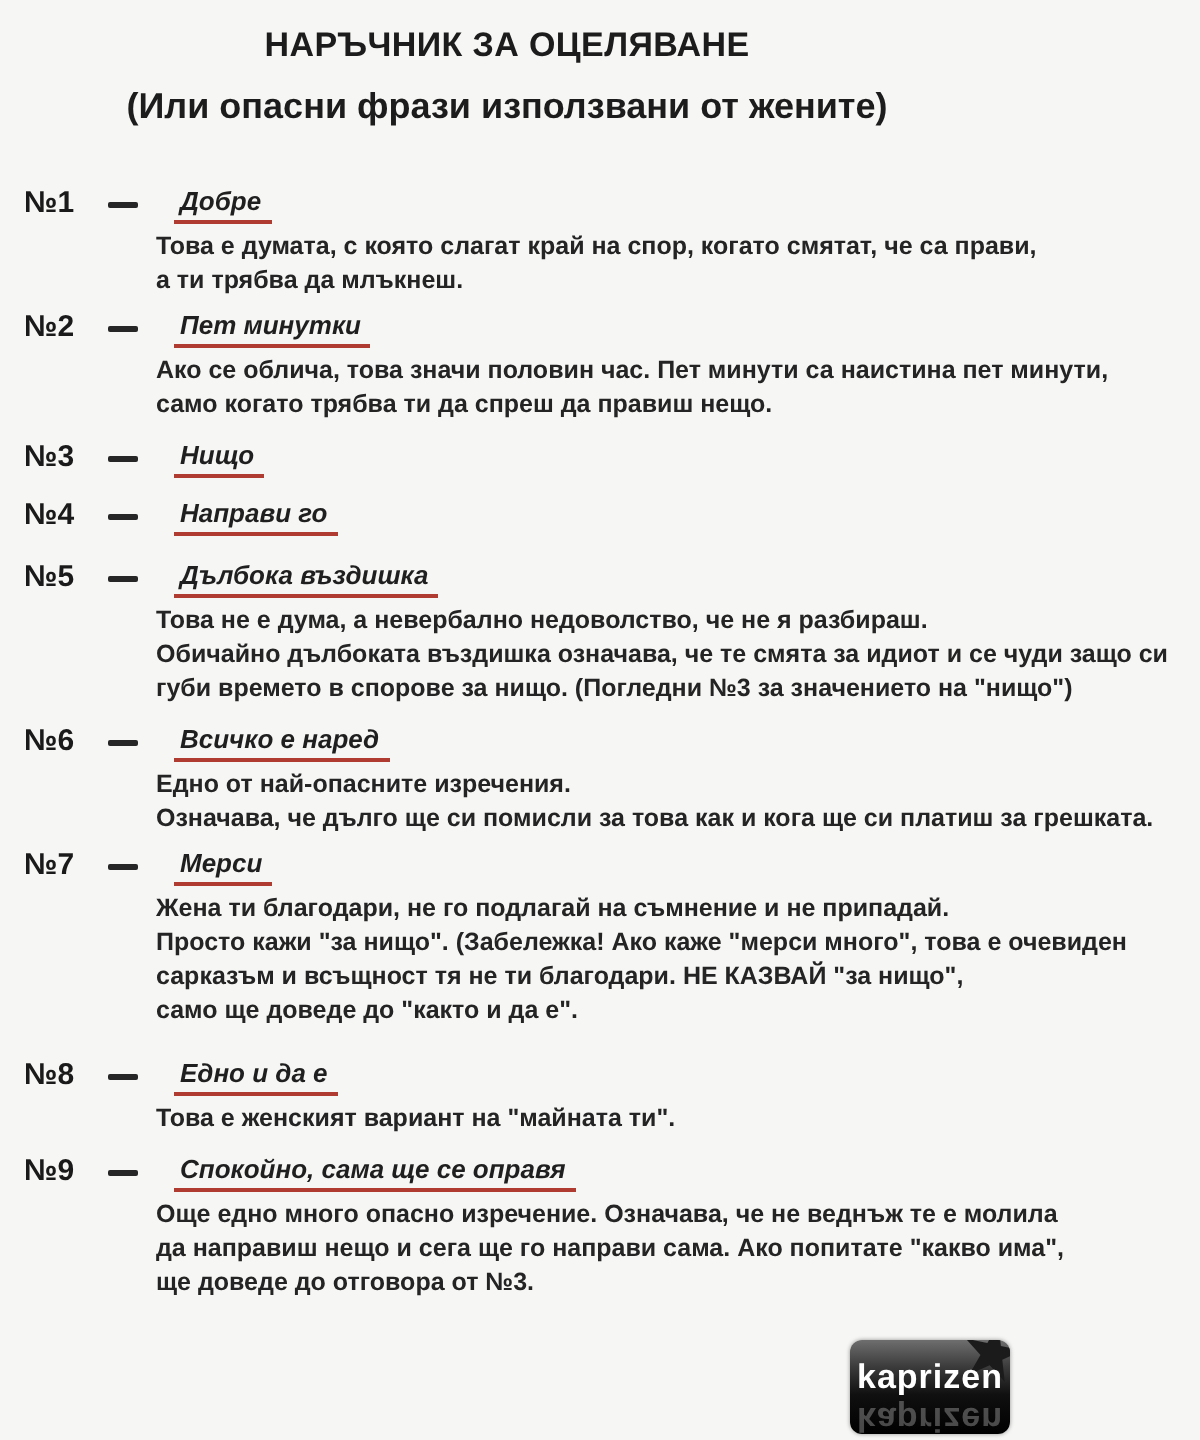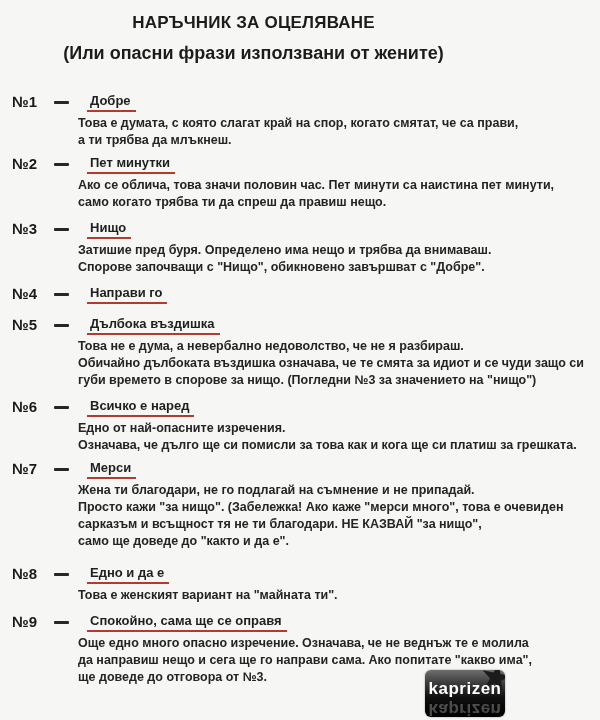--- a/index.html
+++ b/index.html
@@ -73,20 +73,21 @@
   .phrase {
     margin-left: 12px;
     font-size: 13px;
     font-weight: 700;
     color: #1f1f1f;
     display: inline-block;
     border-bottom: 2px solid #b03b30;
     padding: 0 5px 2px 3px;
     line-height: 15px;
     white-space: nowrap;
+    font-style: italic;
   }
   .body {
     margin-left: 66px;
     margin-top: 2px;
   }
   .body-line {
     font-size: 12.5px;
     font-weight: 700;
     color: #242424;
     line-height: 17px;
@@ -172,24 +173,20 @@
           <div class="body-line">само когато трябва ти да спреш да правиш нещо.</div>
         </div>
     </div>
 
     <div class="item">
       <div class="item-row">
         <span class="num">№3</span>
         <span class="dash"></span>
         <span class="phrase">Нищо</span>
       </div>
-      <div class="body">
-          <div class="body-line">Затишие пред буря. Определено има нещо и трябва да внимаваш.</div>
-          <div class="body-line">Спорове започващи с "Нищо", обикновено завършват с "Добре".</div>
-        </div>
     </div>
 
     <div class="item">
       <div class="item-row">
         <span class="num">№4</span>
         <span class="dash"></span>
         <span class="phrase">Направи го</span>
       </div>
     </div>
 

